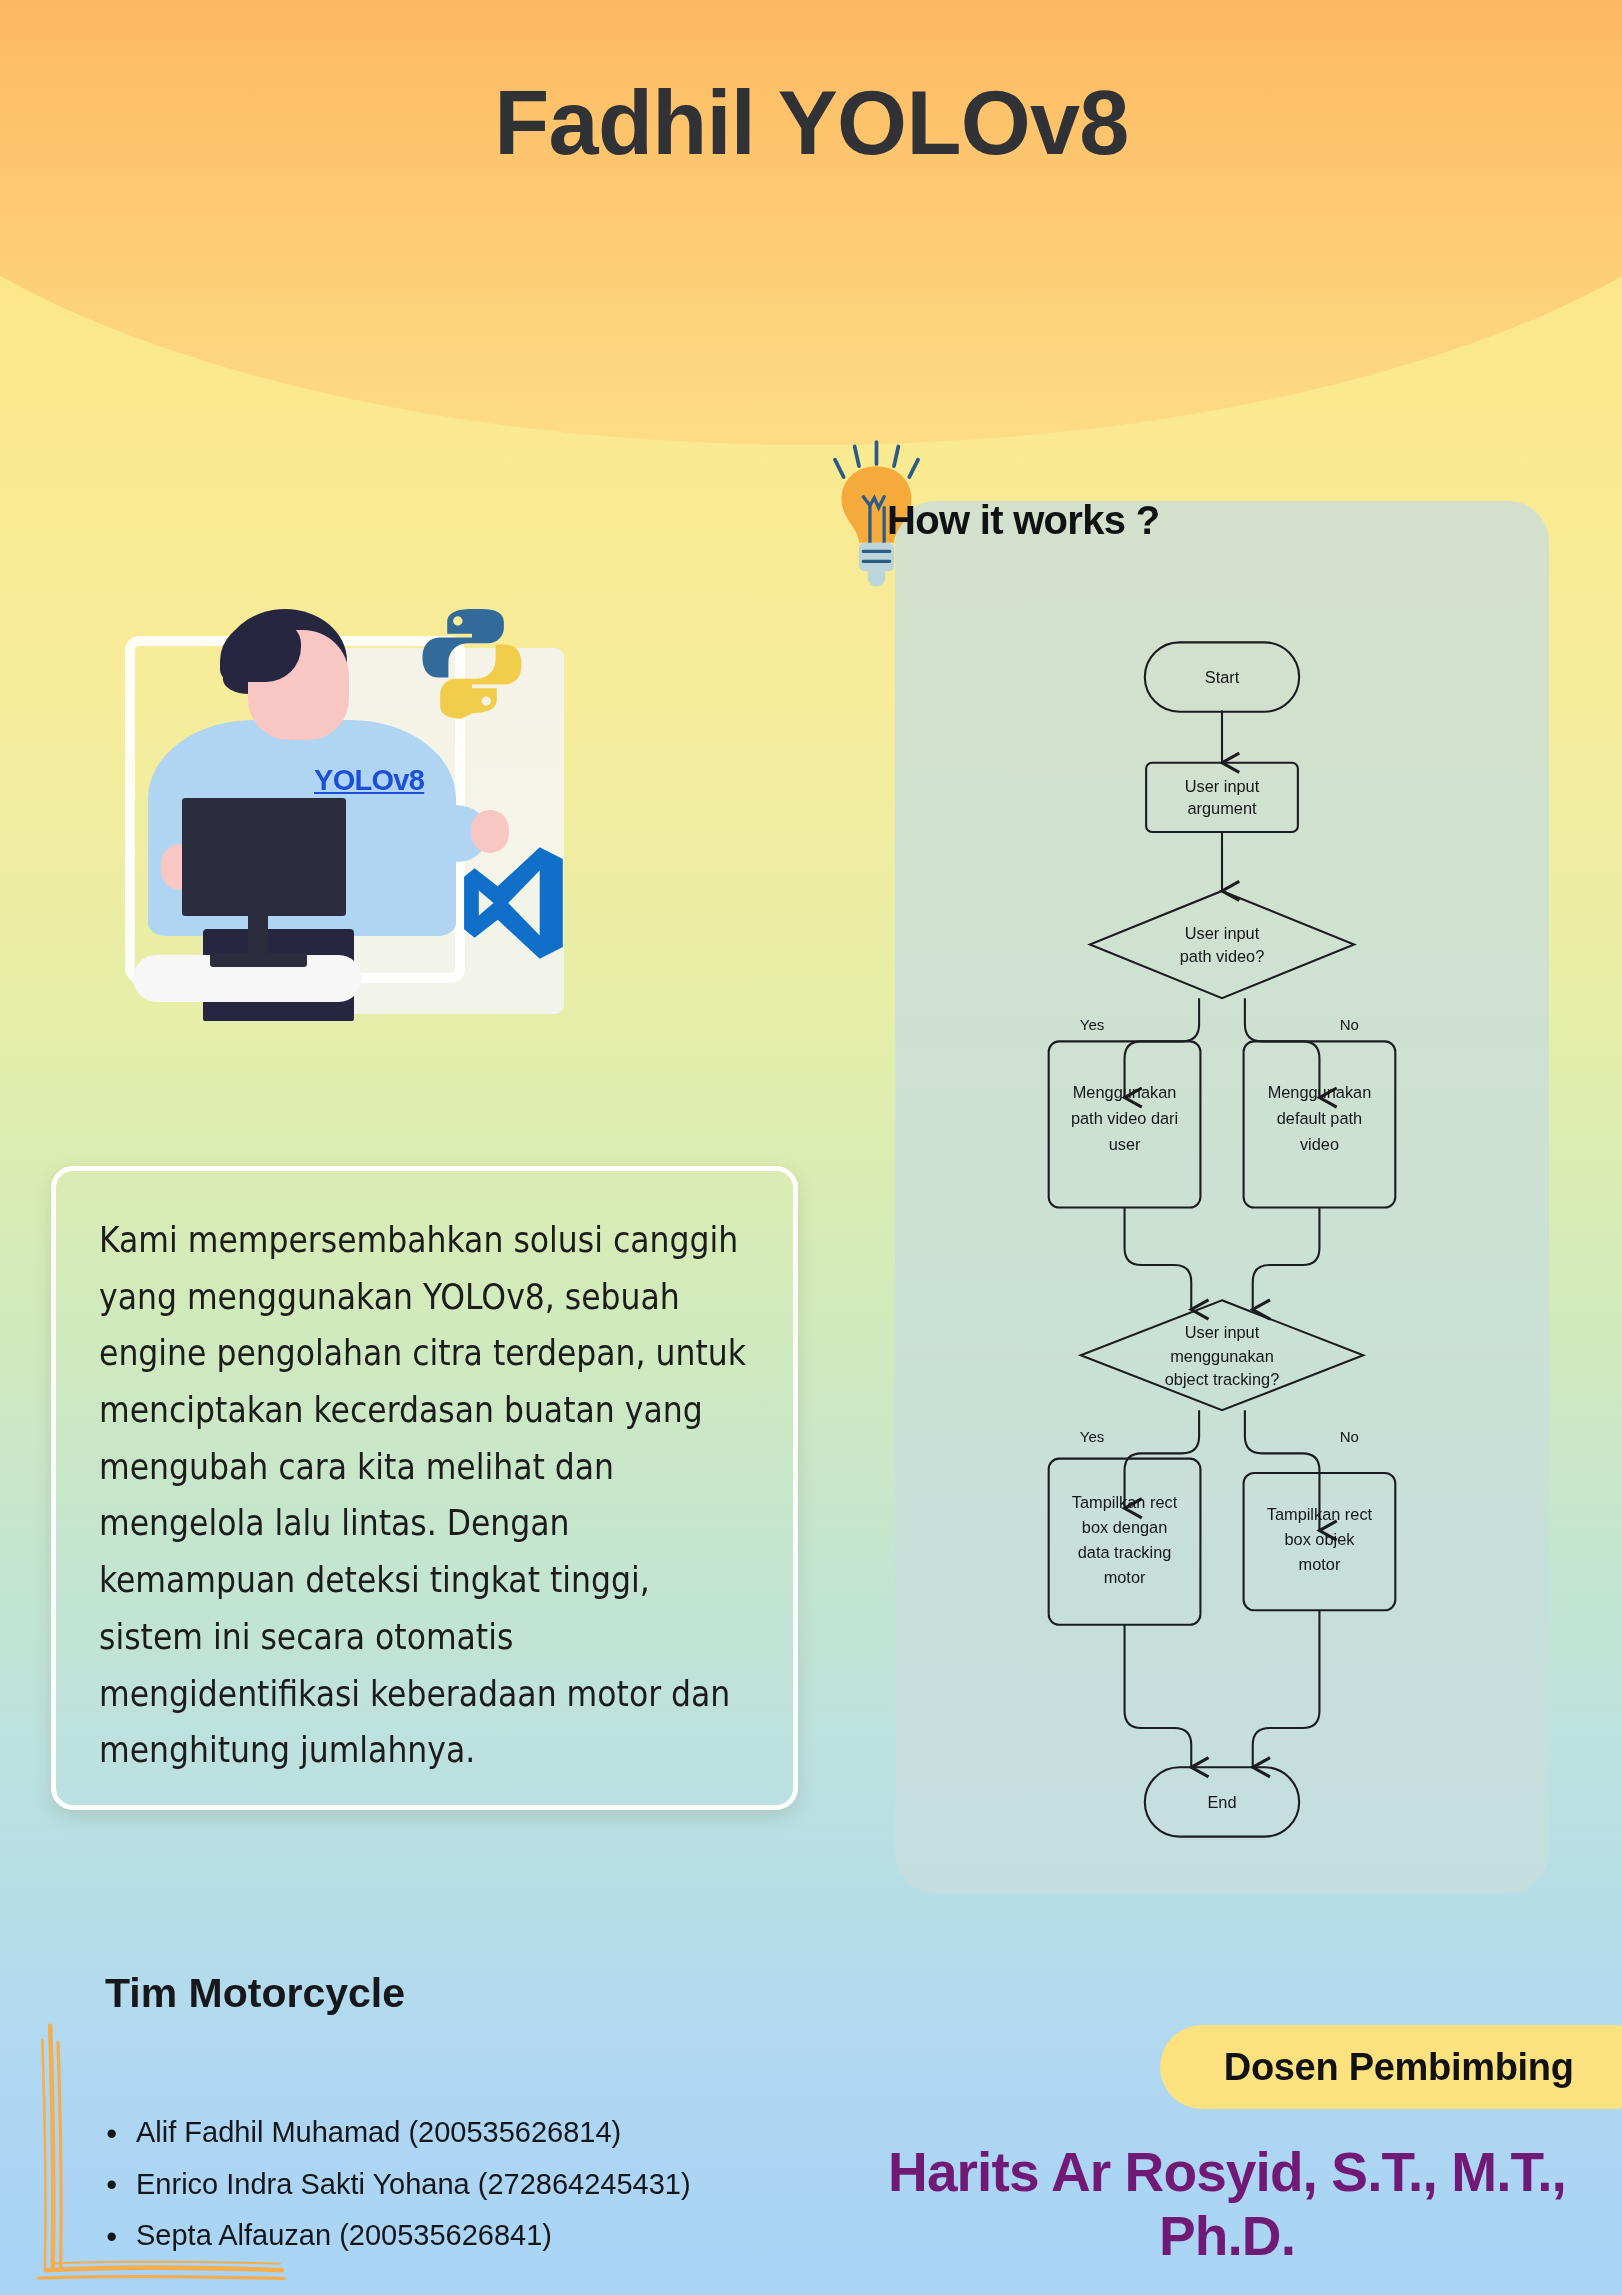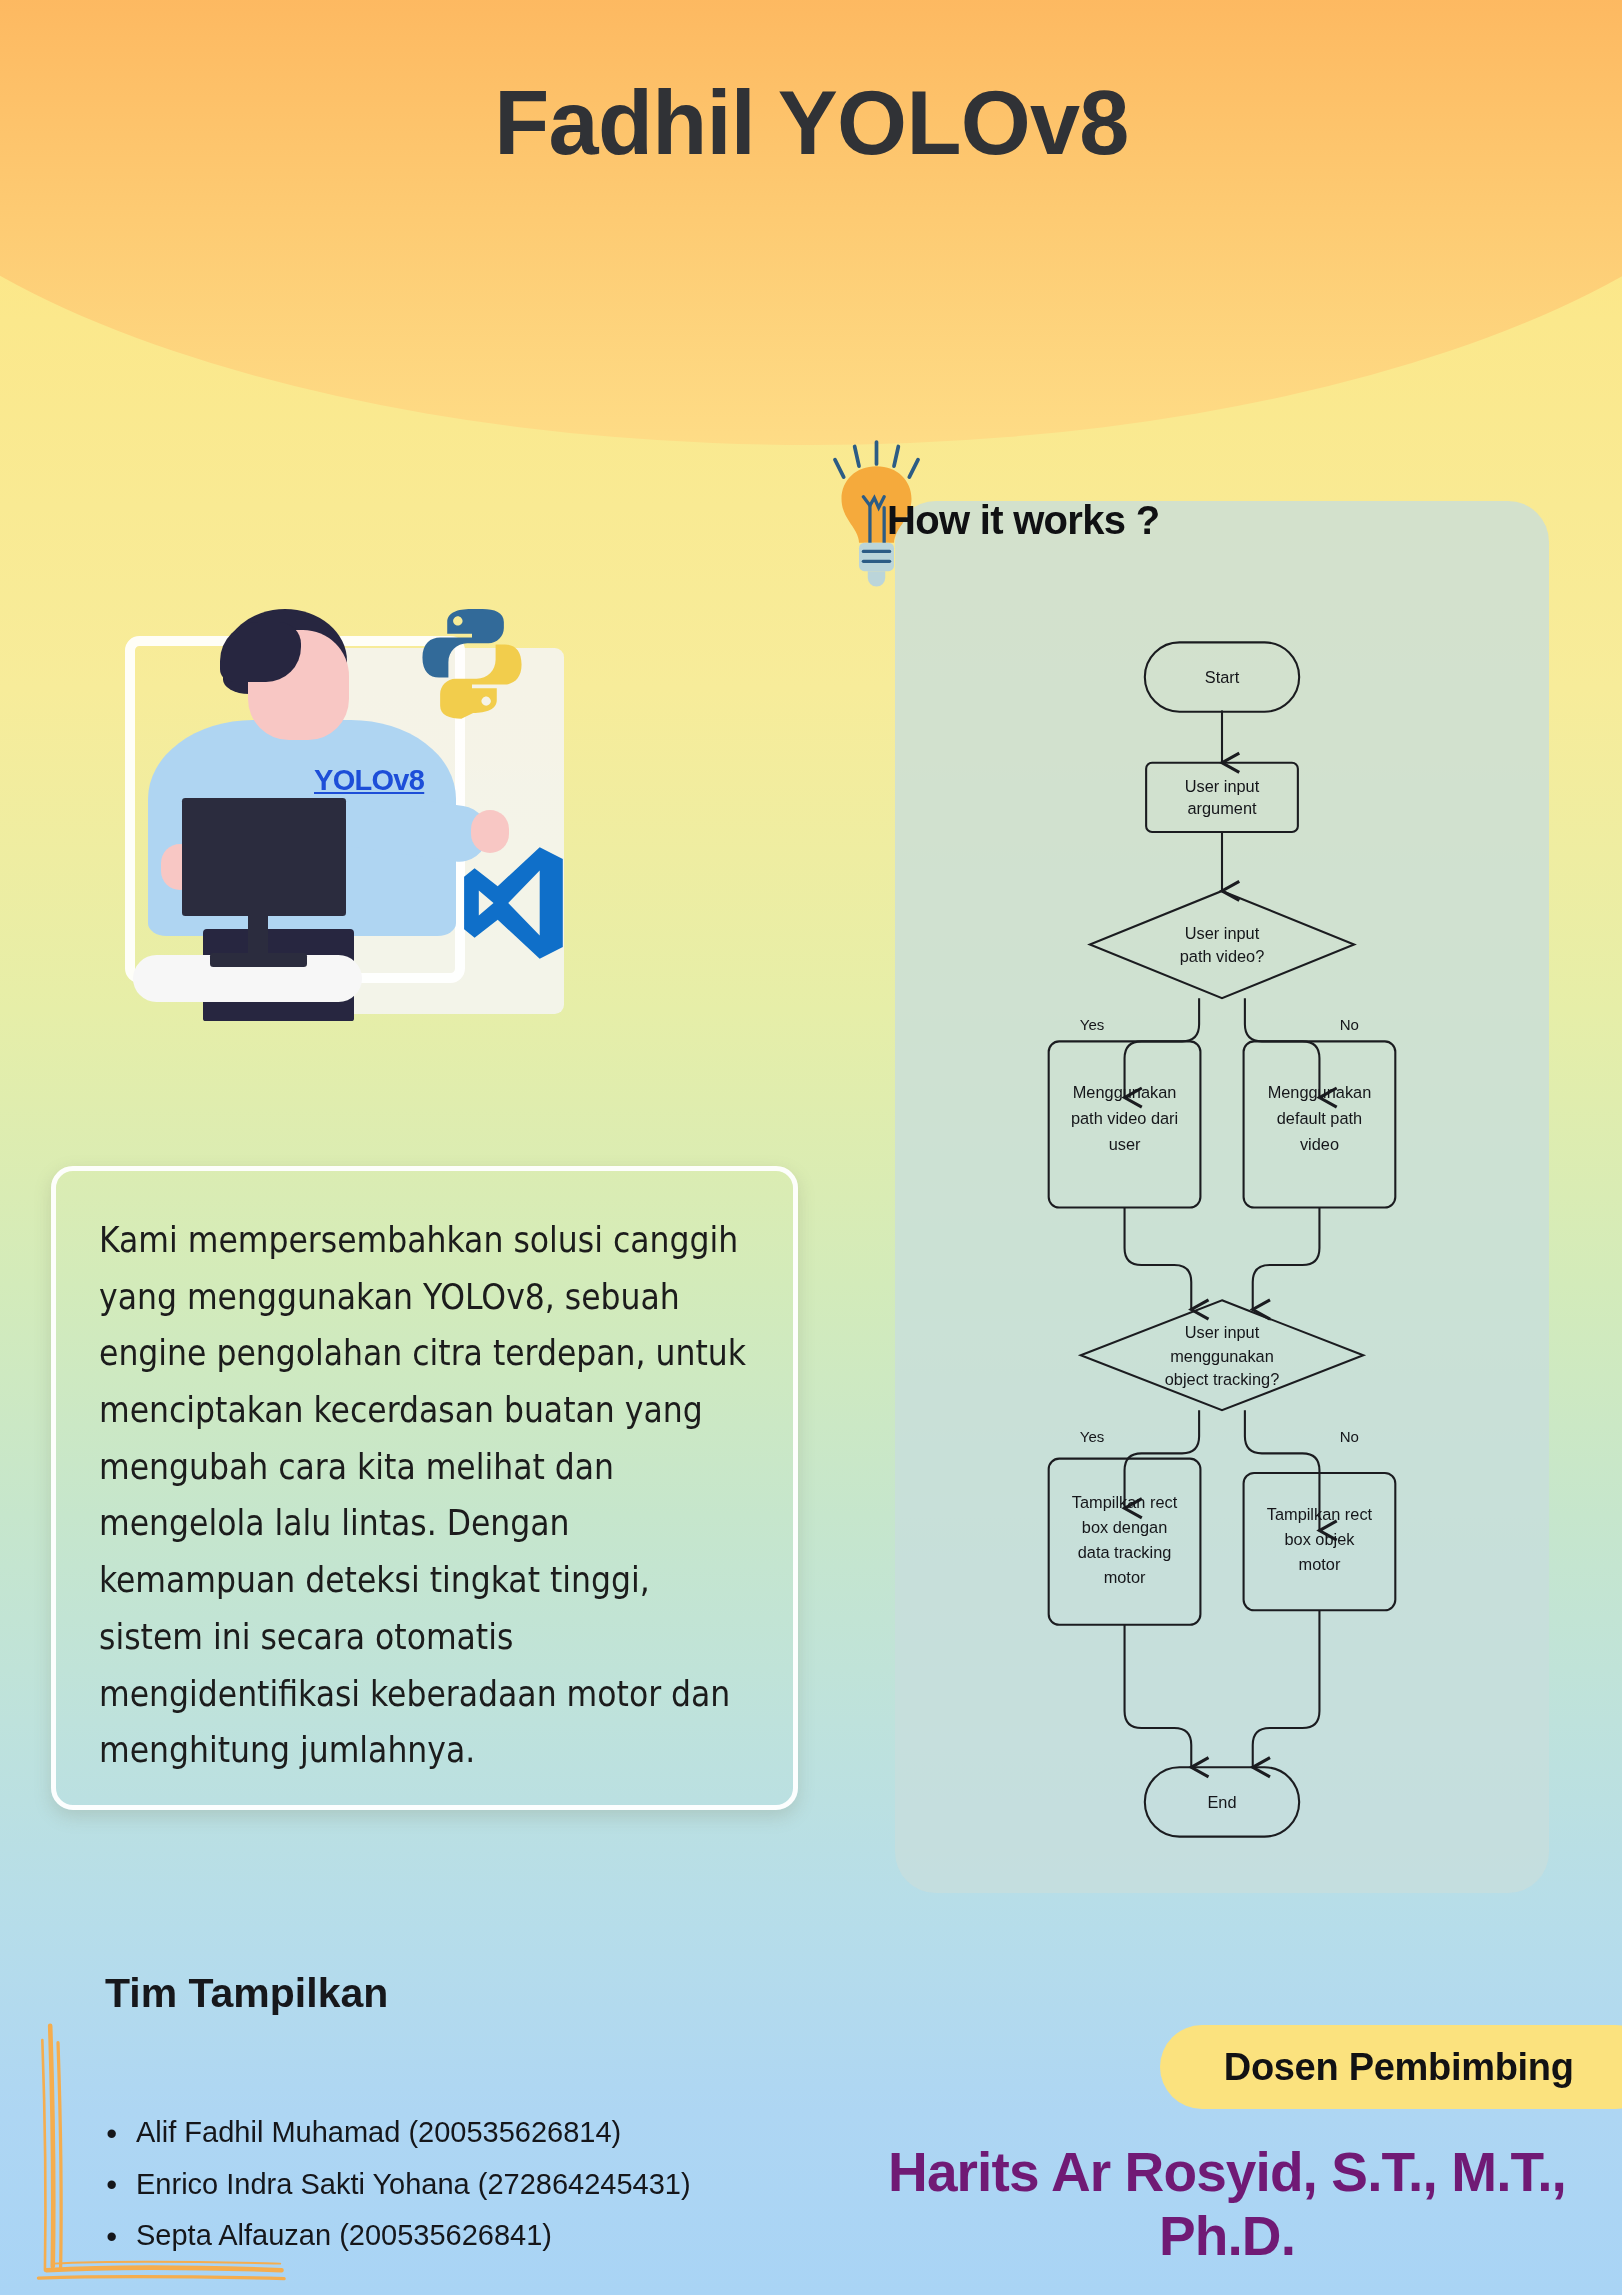--- a/index.html
+++ b/index.html
@@ -329,21 +329,21 @@
   <g stroke="#F5AD4E" fill="none" stroke-linecap="round">
     <path d="M58 18 C62 140 64 260 62 386" stroke-width="7"></path>
     <path d="M70 44 C74 160 76 280 74 390" stroke-width="5"></path>
     <path d="M46 40 C50 150 52 270 50 392" stroke-width="4"></path>
     <path d="M52 392 C160 386 300 388 412 392" stroke-width="7"></path>
     <path d="M40 404 C160 400 300 402 416 405" stroke-width="5"></path>
     <path d="M62 382 C180 376 320 380 410 382" stroke-width="3"></path>
   </g>
 </svg>
 
-<div id="team-head">Tim Tampilkan</div>
+<div id="team-head">Tim Motorcycle</div>
 <ul id="team-list">
   <li>Alif Fadhil Muhamad (200535626814)</li>
   <li>Enrico Indra Sakti Yohana (272864245431)</li>
   <li>Septa Alfauzan (200535626841)</li>
 </ul>
 
 <div id="advisor-badge">
   <span>Dosen Pembimbing</span>
 </div>
 <div id="advisor-name">Harits Ar Rosyid, S.T., M.T., Ph.D.</div>

